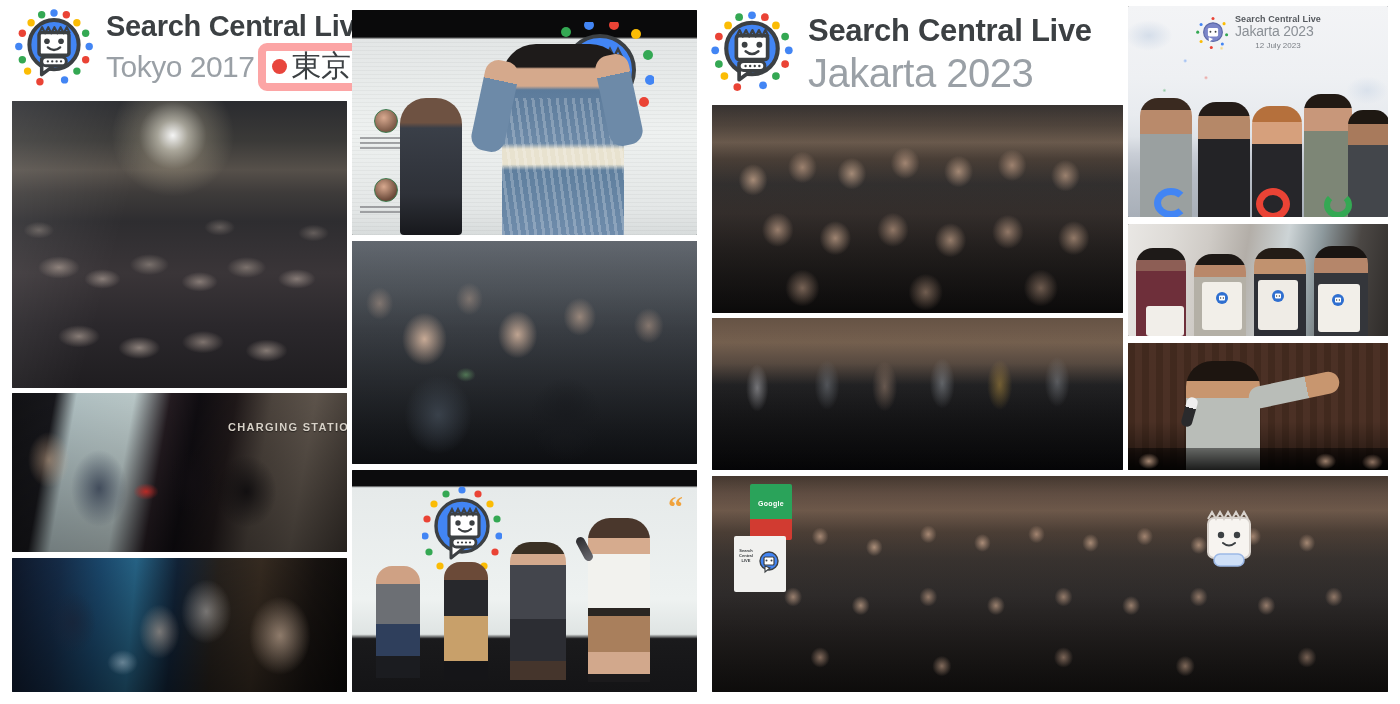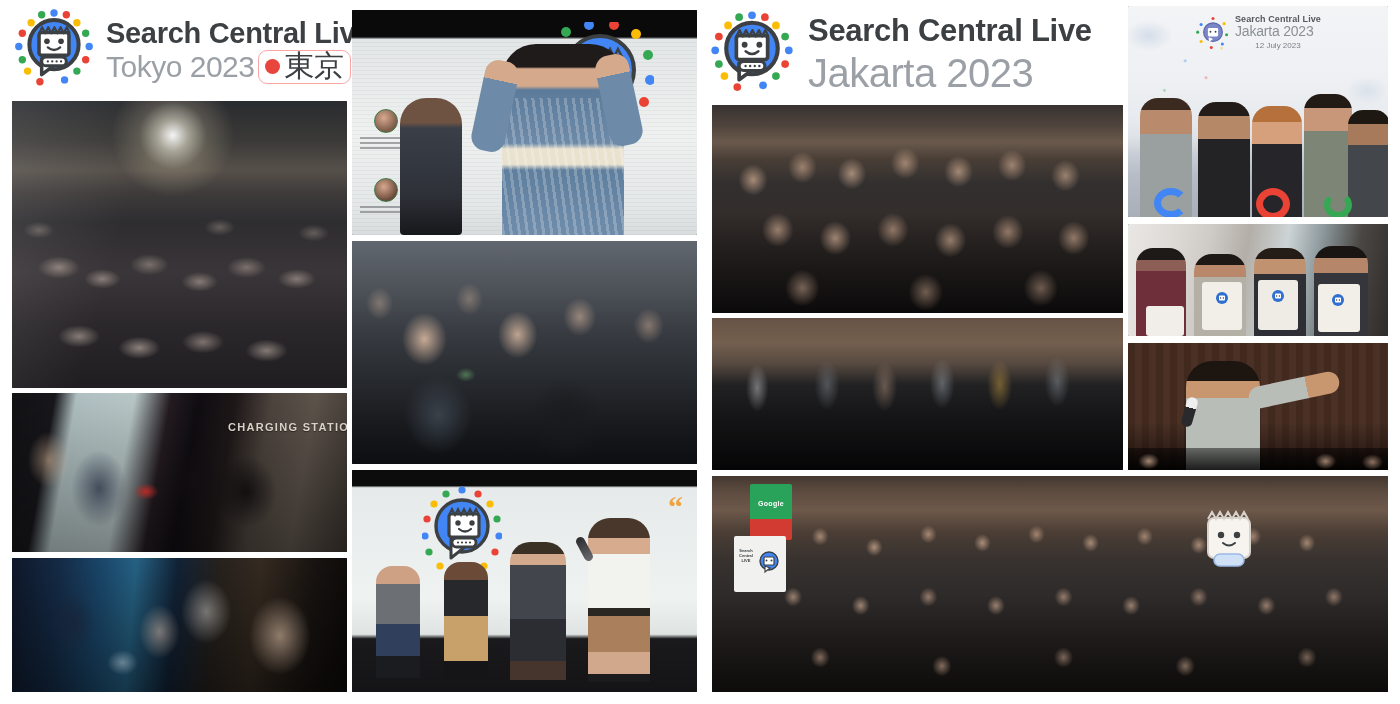--- a/index.html
+++ b/index.html
@@ -52,21 +52,21 @@
     font-weight: 400;
     letter-spacing: -0.5px;
     white-space: nowrap;
     display: flex;
     align-items: center;
   }
   .city-badge {
     display: inline-flex;
     align-items: center;
     gap: 4px;
-    border: 1px solid #fca5a5;
+    border: 8px solid #fca5a5;
     border-radius: 9px;
     padding: 0 7px 2px 6px;
     margin-left: 4px;
     line-height: 1;
   }
   .city-badge .flag-dot {
     width: 15px; height: 15px;
     border-radius: 50%;
     background: #e8453c;
     flex: none;
@@ -161,21 +161,21 @@
         <rect x="36" y="58" width="28" height="10" rx="5" fill="#ffffff" stroke="#3c4043" stroke-width="3.4"></rect>
         <circle cx="43" cy="63" r="1.3" fill="#3c4043"></circle>
         <circle cx="48" cy="63" r="1.3" fill="#3c4043"></circle>
         <circle cx="53" cy="63" r="1.3" fill="#3c4043"></circle>
         <circle cx="58" cy="63" r="1.3" fill="#3c4043"></circle>
       </svg>
     </div>
     <div class="header-text">
       <div class="title-line1" style="font-size:29px;">Search Central Live</div>
       <div class="title-line2" style="font-size:30px;">
-        <span>Tokyo 2023</span>
+        <span>Tokyo 2017</span>
         <span class="city-badge">
           <span class="flag-dot"></span>
           <span class="kanji">東京</span>
         </span>
       </div>
     </div>
   </div>
 
   <div class="photo" style="left:12px; top:101px; width:335px; height:287px;">
     <div class="ph-base" style="background:

